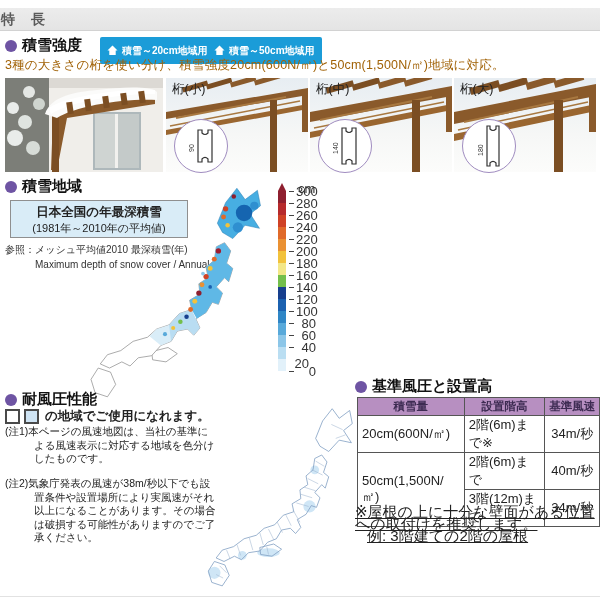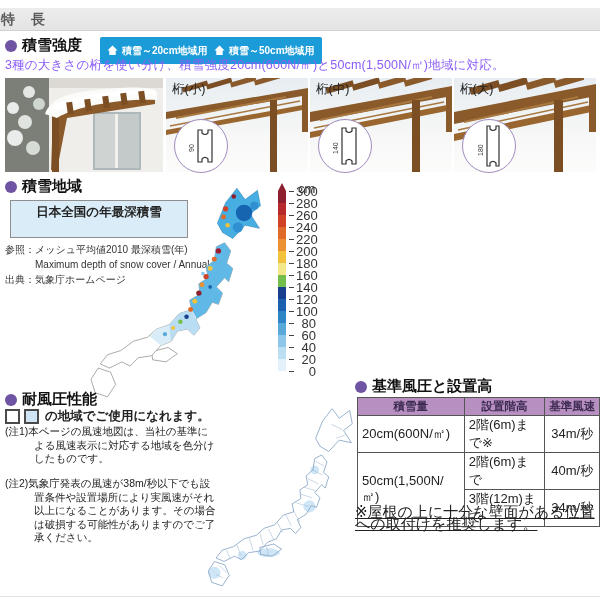--- a/index.html
+++ b/index.html
@@ -14,21 +14,21 @@
     line-height:22px;padding-left:1px;}
   
   .sec-title{position:absolute;display:flex;align-items:center;gap:5px;
     font-size:15px;font-weight:bold;color:#111;}
   .bullet{width:12px;height:12px;border-radius:50%;background:#6e54a3;flex:0 0 auto;}
   
   .badge{position:absolute;height:27px;background:#1b9cd8;color:#fff;font-size:10px;
     border-radius:2px;display:flex;align-items:center;gap:4px;padding:0 7px;font-weight:bold;}
   .badge svg{display:block;}
   
-  .desc{position:absolute;top:57px;left:5px;font-size:12.5px;color:#8b5cf6;letter-spacing:0.2px;}
+  .desc{position:absolute;top:57px;left:5px;font-size:12.5px;color:#a16207;letter-spacing:0.2px;}
   
   .photo{position:absolute;left:5px;top:78px;width:158px;height:94px;overflow:hidden;}
   .panel{position:absolute;top:78px;width:142px;height:94px;overflow:visible;
     background:linear-gradient(#e7edf2 0%,#f6f7f6 60%,#fcfcfb 100%);}
   .panel-label{position:absolute;top:3px;left:6px;font-size:12.5px;font-weight:normal;color:#222;z-index:3;}
   .panel svg.pergola{position:absolute;left:0;top:0;}
   .inset{position:absolute;left:8px;bottom:-1px;width:52px;height:52px;border-radius:50%;
     background:#fff;border:1px solid #a违;border:1px solid #a08cc0;z-index:2;}
   .inset svg{position:absolute;left:0;top:0;}
   
@@ -205,26 +205,26 @@
   </div>
 </div>
 
 <div class="sec-title" style="left:5px;top:177px;">
   <span class="bullet"></span>
   <span>積雪地域</span>
 </div>
 
 <div class="infobox">
   <div class="l1">日本全国の年最深積雪</div>
+  <div class="l2">(1981年～2010年の平均値)</div>
 </div>
 
 <div class="credits">
   <div>参照：メッシュ平均値2010 最深積雪(年)</div>
   <div class="ind">Maximum depth of snow cover / Annual</div>
-  <div>出典：気象庁ホームページ</div>
 </div>
 
 <div class="snow-map">
   <svg width="212" height="226" viewBox="0 0 200 220">
     <g fill="#ffffff" stroke="#8c8c8c" stroke-width="0.7">
       <use href="#jp-shikoku"></use>
         <use href="#jp-kyushu"></use>
       <use href="#jp-honshu"></use>
     </g>
     <use href="#jp-hokkaido" fill="#47aee2" stroke="#2f7fb5" stroke-width="0.5"></use>
@@ -325,21 +325,21 @@
         <span class="tl">80</span>
       </div>
       <div class="tick" style="top: 139px;">
         <span class="dash"></span>
         <span class="tl">60</span>
       </div>
       <div class="tick" style="top: 151px;">
         <span class="dash"></span>
         <span class="tl">40</span>
       </div>
-      <div class="tick" style="top: 163px;">
+      <div class="tick" style="top: 163px; flex-direction: column;">
         <span class="dash"></span>
         <span class="tl">20</span>
       </div>
       <div class="tick" style="top: 175px;">
         <span class="dash"></span>
         <span class="tl">0</span>
       </div>
     </div>
 </div>
 
@@ -424,15 +424,16 @@
     </tr>
     <tr>
       <td class="c-floor">3階(12m)まで</td>
       <td class="c-wind">34m/秒</td>
     </tr>
   </tbody>
 </table>
 
 <div class="wp-foot">
   <div>※屋根の上に十分な壁面がある位置への取付けを推奨します。</div>
+  <div class="f2">例: 3階建ての2階の屋根</div>
 </div>
 
 <div class="bottom-rule"></div>
 
 </body></html>

